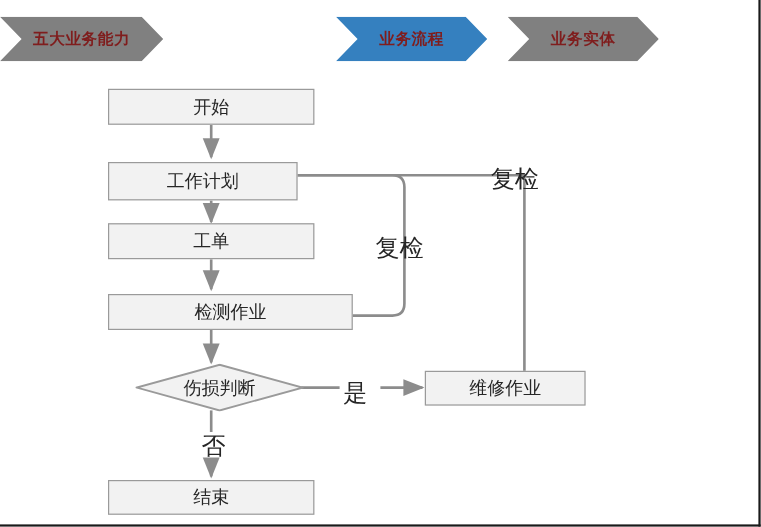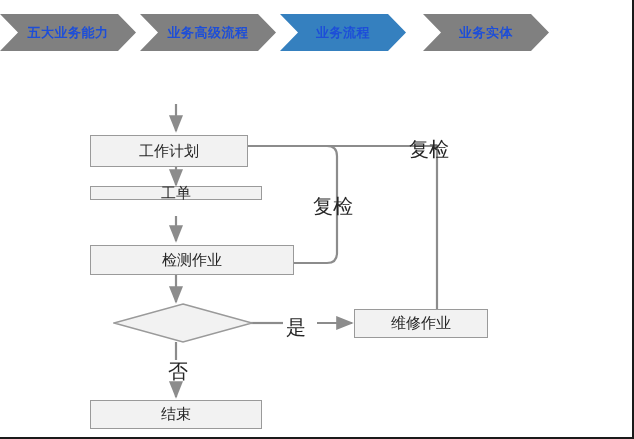--- a/index.html
+++ b/index.html
@@ -31,21 +31,21 @@
   }
   .chev-label {
     position: absolute;
     top: 0;
     left: 0;
     width: 100%;
     height: 100%;
     display: flex;
     align-items: center;
     justify-content: center;
-    color: #1d4ed8;
+    color: #7f1d1d;
     font-size: 13px;
     font-weight: bold;
     letter-spacing: 0.5px;
     pointer-events: none;
     white-space: nowrap;
   }
   .chev {
     position: absolute;
     top: 0;
     height: 37px;
@@ -95,26 +95,20 @@
 
   <div id="breadcrumb">
 
     <div class="chev" style="left:0px; width:136px;">
       <svg width="136" height="37" viewBox="0 0 136 37">
         <path d="M0,0 L118,0 L136,18.5 L118,37 L0,37 L18,18.5 Z" fill="#808080"></path>
       </svg>
       <div class="chev-label">五大业务能力</div>
     </div>
 
-    <div class="chev" style="left:140px; width:136px;">
-      <svg width="136" height="37" viewBox="0 0 136 37">
-        <path d="M0,0 L118,0 L136,18.5 L118,37 L0,37 L18,18.5 Z" fill="#808080"></path>
-      </svg>
-      <div class="chev-label">业务高级流程</div>
-    </div>
 
     <div class="chev" style="left:280px; width:126px;">
       <svg width="126" height="37" viewBox="0 0 126 37">
         <path d="M0,0 L108,0 L126,18.5 L108,37 L0,37 L18,18.5 Z" fill="#3580bf"></path>
       </svg>
       <div class="chev-label">业务流程</div>
     </div>
 
     <div class="chev" style="left:423px; width:126px;">
       <svg width="126" height="37" viewBox="0 0 126 37">
@@ -148,36 +142,40 @@
 
       <line x1="251" y1="323" x2="283" y2="323"></line>
       <line x1="317" y1="323" x2="352" y2="323" marker-end="url(#arrow)"></line>
 
       <path d="M262,263 L327,263 Q337,263 337,253 L337,156 Q337,146 327,146 L190,146" marker-end="url(#arrow)"></path>
 
       <path d="M437,311 L437,146 L190,146" marker-end="url(#arrow)"></path>
     </g>
   </svg>
 
+  <div class="node" style="left:90px; top:74px; width:172px; height:30px;">
+    <span>开始</span>
+  </div>
 
   <div class="node" style="left:90px; top:135px; width:158px; height:32px;">
     <span>工作计划</span>
   </div>
 
-  <div class="node" style="left:90px; top:186px; width:172px; height:14px;">
+  <div class="node" style="left:90px; top:186px; width:172px; height:30px;">
     <span>工单</span>
   </div>
 
   <div class="node" style="left:90px; top:245px; width:204px; height:30px;">
     <span>检测作业</span>
   </div>
 
   <svg style="position:absolute; left:113px; top:303px; width:140px; height:40px;" viewBox="0 0 140 40">
     <polygon points="70,1 139,20 70,39 1,20" fill="#f2f2f2" stroke="#9a9a9a" stroke-width="1.6"></polygon>
   </svg>
+  <div class="diamond-label" style="left:113px; top:303px; width:140px; height:40px;">伤损判断</div>
 
   <div class="node" style="left:354px; top:309px; width:134px; height:29px;">
     <span>维修作业</span>
   </div>
 
   <div class="node" style="left:90px; top:400px; width:172px; height:29px;">
     <span>结束</span>
   </div>
 
   <div class="edge-label" style="left:313px; top:193px;">复检</div>

